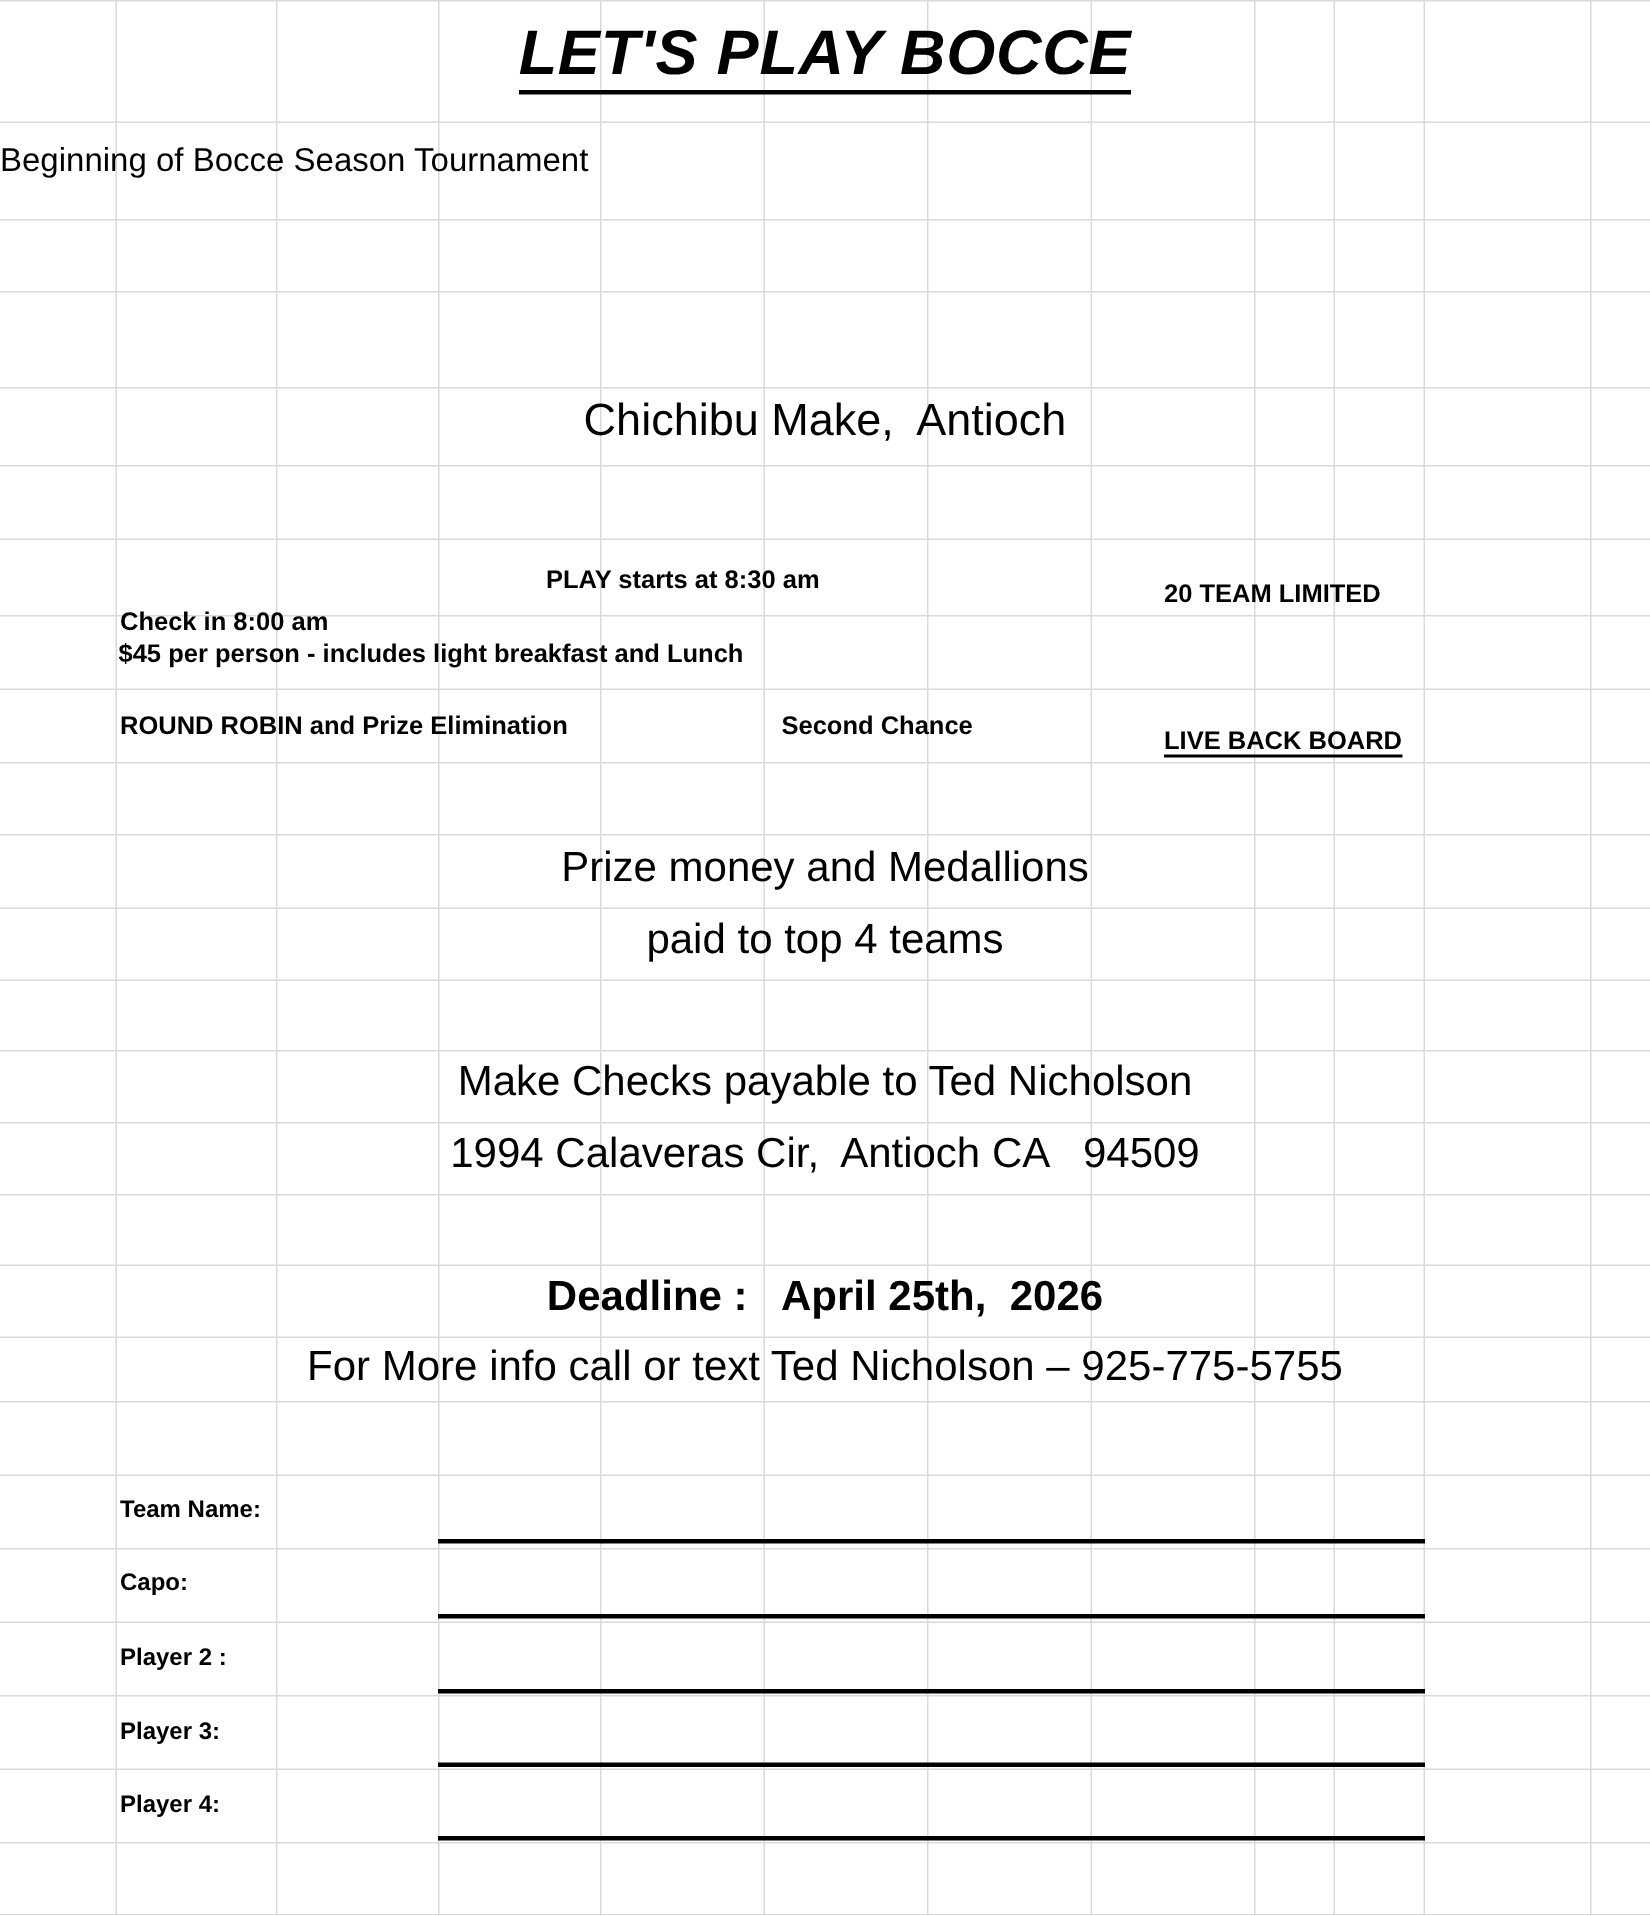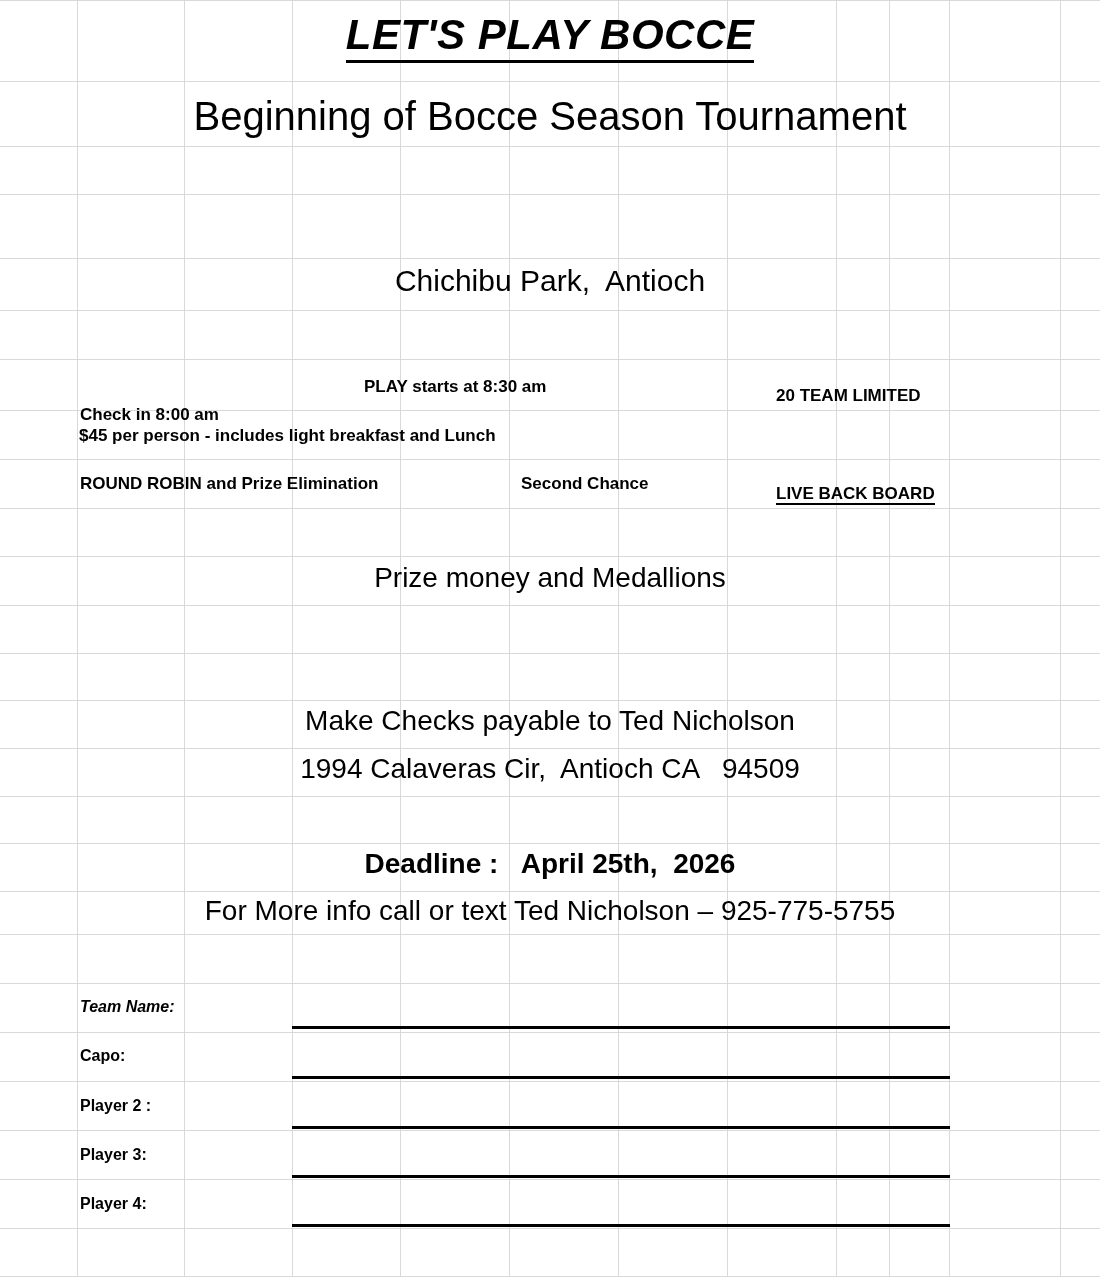--- a/index.html
+++ b/index.html
@@ -55,22 +55,21 @@
     letter-spacing: 0.5px;
   }
   .title span {
     border-bottom: 3px solid #000;
     padding-bottom: 2px;
   }
   .subtitle {
     left: 0;
     right: 0;
     top: 96px;
-    text-align: center;
-    font-size: 40px;
+    font-size: 22px;
   }
   .datebig {
     left: 0;
     right: 0;
     top: 200px;
     text-align: center;
     font-size: 38px;
     font-weight: bold;
   }
   .place {
@@ -158,42 +157,43 @@
     <div class="hline" style="top:1179px;"></div>
     <div class="hline" style="top:1228px;"></div>
     <div class="hline" style="top:1276px;"></div>
   </div>
 
   <div class="txt title"><span>LET'S PLAY BOCCE</span></div>
 
   <div class="txt subtitle">Beginning of Bocce Season Tournament</div>
 
 
-  <div class="txt place">Chichibu Park,  Antioch</div>
+  <div class="txt place">Chichibu Make,  Antioch</div>
 
   <div class="txt small" style="left:80px; top:378px;margin-top:28px;">Check in 8:00 am</div>
   <div class="txt small" style="left:331px; top:378px;margin-left:33px;">PLAY starts at 8:30 am</div>
   <div class="txt small" style="left:776px; top:387px;">20 TEAM LIMITED</div>
 
   <div class="txt small" style="left:79px; top:427px;">$45 per person - includes light breakfast and Lunch</div>
 
   <div class="txt small" style="left:80px; top:475px;">ROUND ROBIN and Prize Elimination</div>
   <div class="txt small" style="left:521px; top:475px;">Second Chance</div>
   <div class="txt small underline" style="left:776px; top:485px;">LIVE BACK BOARD</div>
 
   <div class="txt centerline mid" style="top:564px;">Prize money and Medallions</div>
+  <div class="txt centerline mid" style="top:612px;">paid to top 4 teams</div>
 
   <div class="txt centerline mid" style="top:707px;">Make Checks payable to Ted Nicholson</div>
   <div class="txt centerline mid" style="top:755px;">1994 Calaveras Cir,  Antioch CA   94509</div>
 
   <div class="txt centerline midbold" style="top:850px;">Deadline :   April 25th,  2026</div>
   <div class="txt centerline mid" style="top:897px;">For More info call or text Ted Nicholson – 925-775-5755</div>
 
   <div>
-    <div class="txt formlabel" style="left:80px; top:999px;font-style:italic;">Team Name:</div>
+    <div class="txt formlabel" style="left:80px; top:999px;">Team Name:</div>
     <div class="formrule" style="top:1026px;"></div>
 
     <div class="txt formlabel" style="left:80px; top:1048px;">Capo:</div>
     <div class="formrule" style="top:1076px;"></div>
 
     <div class="txt formlabel" style="left:80px; top:1098px;">Player 2 :</div>
     <div class="formrule" style="top:1126px;"></div>
 
     <div class="txt formlabel" style="left:80px; top:1147px;">Player 3:</div>
     <div class="formrule" style="top:1175px;"></div>

